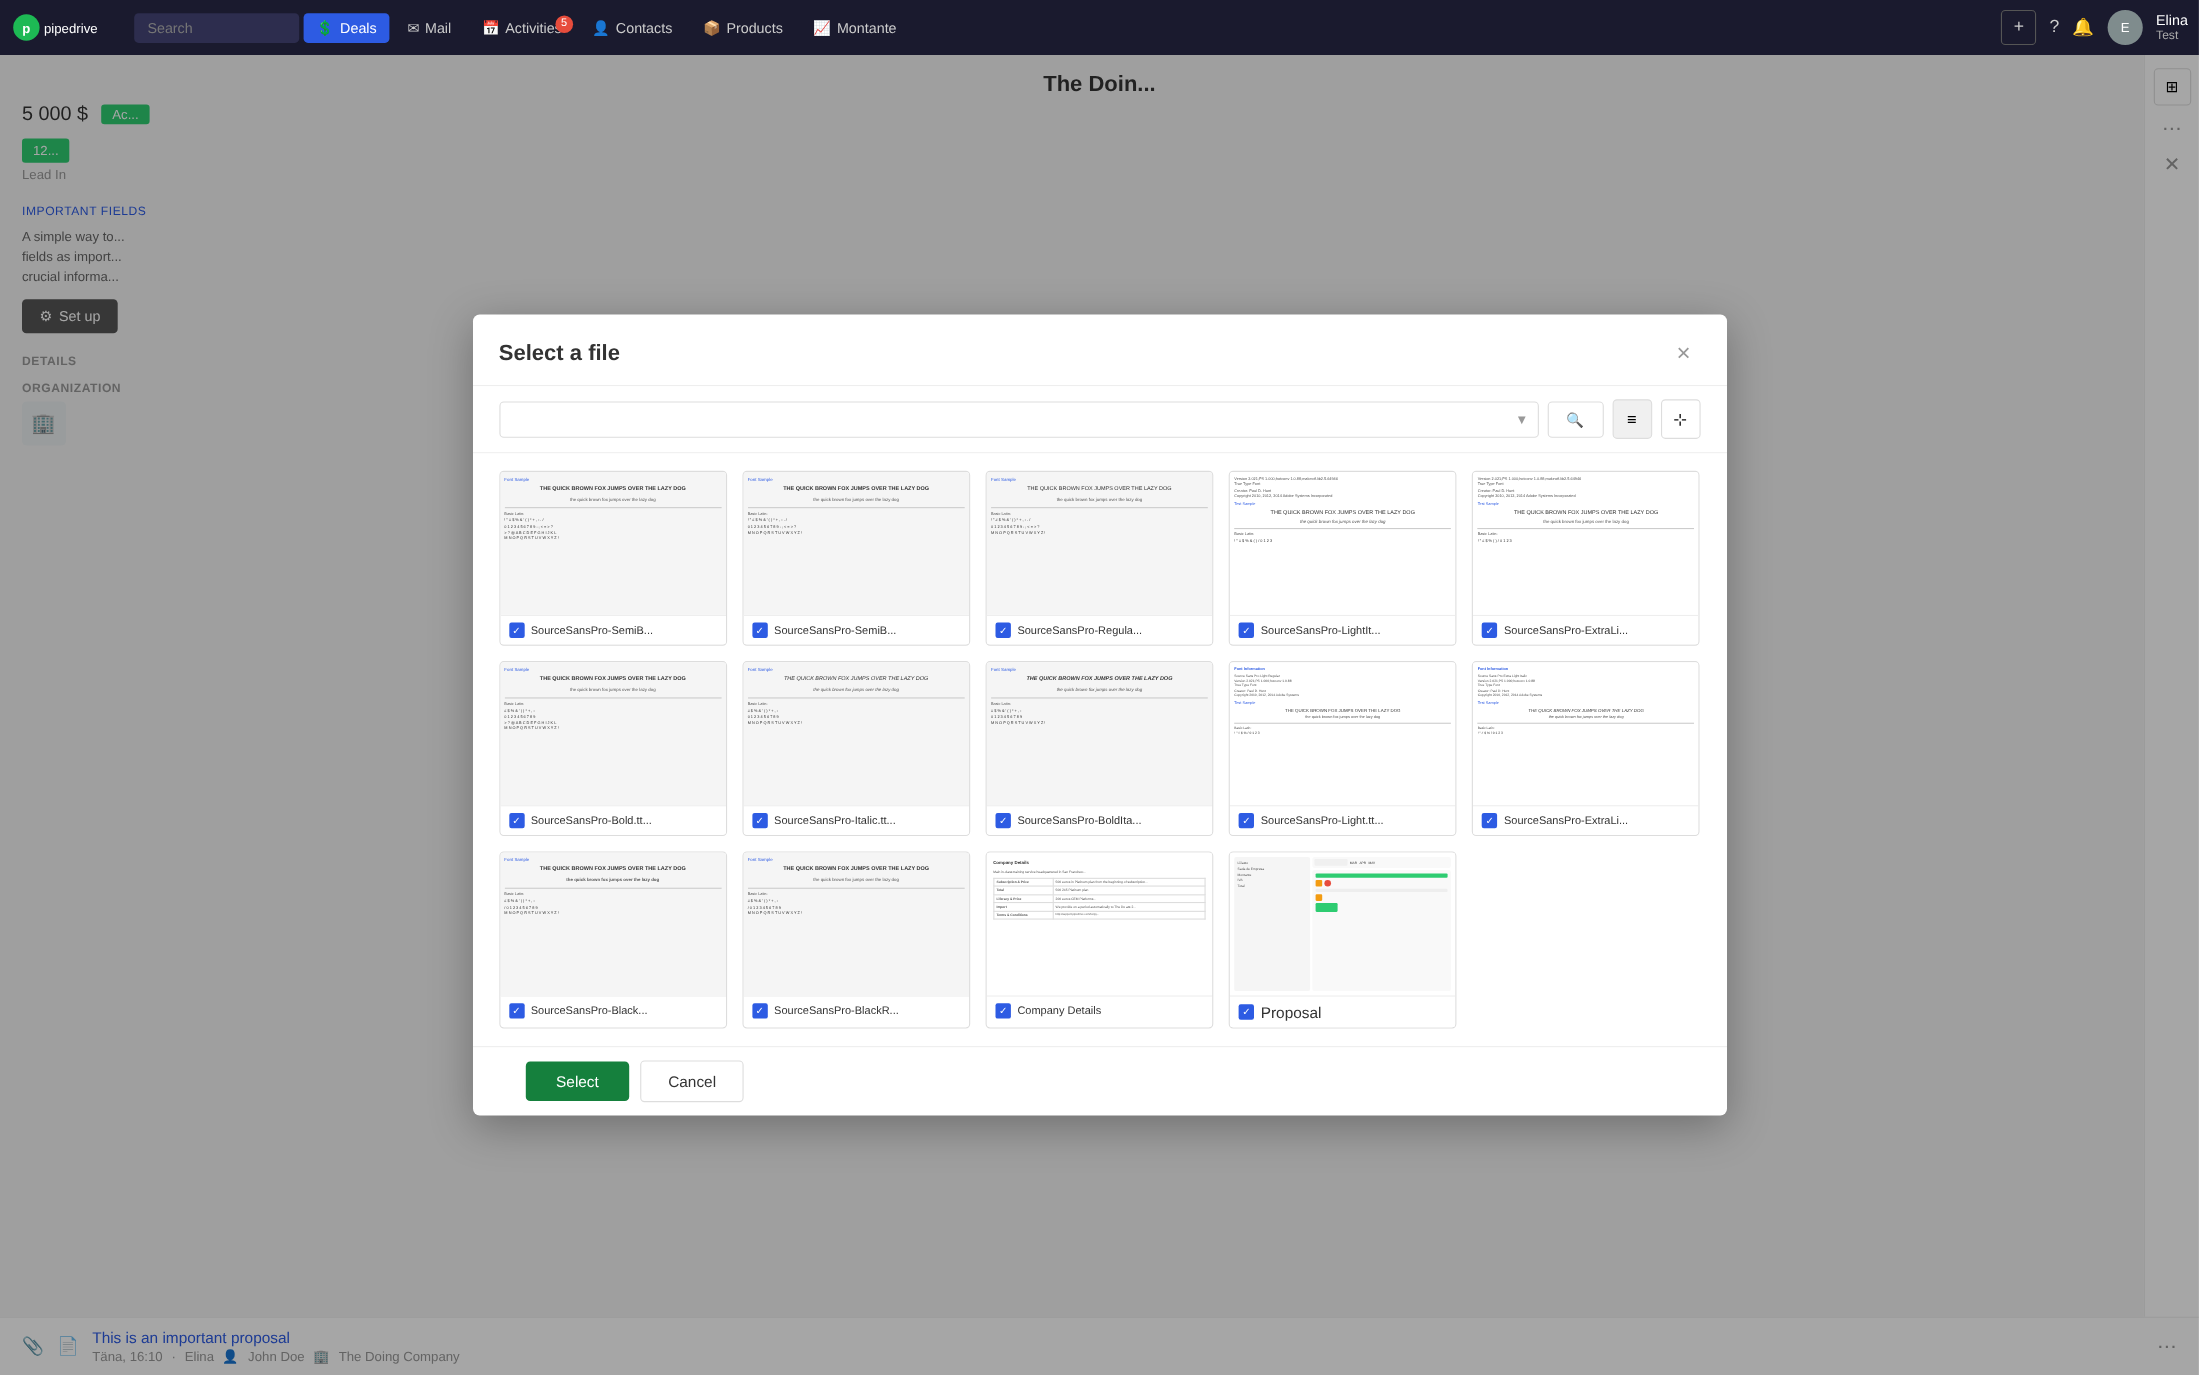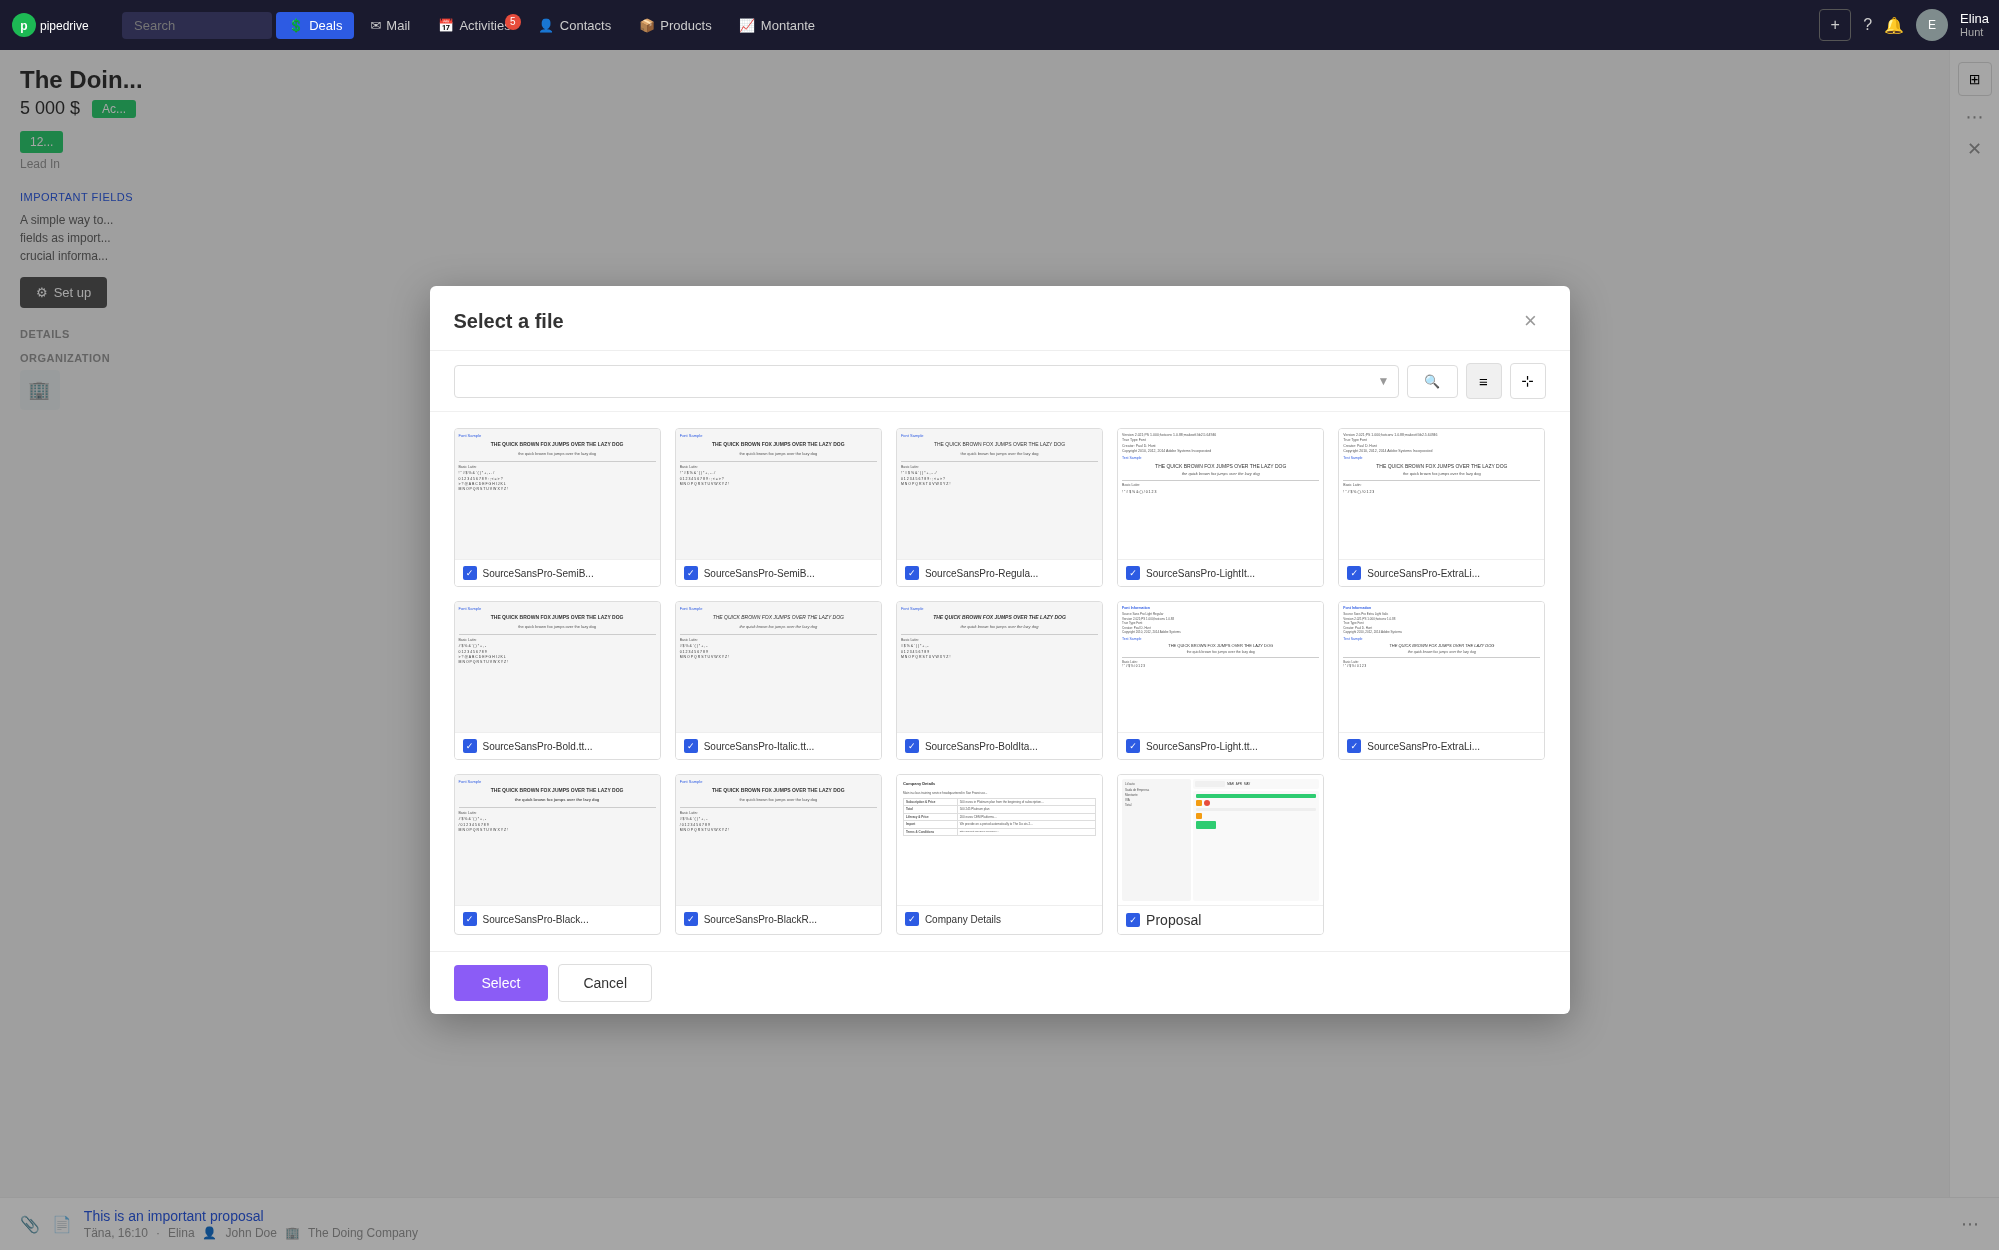--- a/index.html
+++ b/index.html
@@ -50,29 +50,29 @@
     <span>Montante</span>
   </div>
 
   <div style="margin-left:auto;display:flex;align-items:center;gap:12px;">
     <button style="background:none;border:1px solid #555;border-radius:4px;color:#ccc;width:32px;height:32px;cursor:pointer;font-size:16px;">+</button>
     <button style="background:none;border:none;color:#ccc;font-size:16px;cursor:pointer;">?</button>
     <button style="background:none;border:none;color:#ccc;font-size:16px;cursor:pointer;">🔔</button>
     <div style="width:32px;height:32px;border-radius:50%;background:#7f8c8d;display:flex;align-items:center;justify-content:center;font-size:12px;color:#fff;cursor:pointer;">E</div>
     <div style="display:flex;flex-direction:column;line-height:1.2;">
       <span style="font-size:13px;color:#fff;">Elina</span>
-      <span style="font-size:11px;color:#aaa;">Hunt</span>
+      <span style="font-size:11px;color:#aaa;">Test</span>
     </div>
   </div>
 </nav>
 
 <div style="position:relative;height:calc(100vh - 50px);overflow:hidden;background:#f5f5f5;">
 
   <div style="padding:16px 20px;position:absolute;top:0;left:0;right:0;bottom:0;">
-    <div style="font-size:24px;font-weight:600;color:#333;">The Doin...</div>
+    <div style="font-size:20px;font-weight:600;color:#333;text-align:center;">The Doin...</div>
     <div style="display:flex;align-items:center;gap:12px;margin-top:4px;">
       <span style="font-size:18px;color:#333;font-weight:500;">5 000 $</span>
       <span style="background:#2ecc71;color:#fff;padding:2px 10px;border-radius:3px;font-size:12px;">Ac...</span>
     </div>
 
     <div style="margin-top:12px;display:flex;gap:8px;">
       <div style="background:#2ecc71;color:#fff;padding:4px 10px;border-radius:3px;font-size:12px;font-weight:500;">12...</div>
     </div>
     <div style="font-size:12px;color:#999;margin-top:4px;">Lead In</div>
 
@@ -397,21 +397,21 @@
             <div style="display:flex;align-items:center;gap:6px;padding:6px 8px;background:#fff;border-top:1px solid #eee;">
               <div style="width:14px;height:14px;border-radius:2px;background:#2d5be3;display:flex;align-items:center;justify-content:center;color:#fff;font-size:9px;">✓</div>
               <span style="font-size:14px;color:#333;overflow:hidden;text-overflow:ellipsis;white-space:nowrap;">Proposal</span>
             </div>
           </div>
 
         </div>
       </div>
 
       <div style="display:flex;align-items:center;gap:10px;padding:12px 24px;border-top:1px solid #eee;">
-        <button style="background:#8b5cf6;color:#fff;border:none;padding:10px 28px;border-radius:4px;font-size:14px;cursor:pointer;font-weight:500;">Select</button>
+        <button style="background:#15803d;color:#fff;border:none;padding:10px 28px;border-radius:4px;font-size:14px;cursor:pointer;font-weight:500;margin-left:24px;">Select</button>
         <button style="background:#fff;color:#333;border:1px solid #ddd;padding:10px 24px;border-radius:4px;font-size:14px;cursor:pointer;">Cancel</button>
       </div>
 
     </div>
   </div>
 
   <div style="position:absolute;bottom:0;left:0;right:0;background:#fff;border-top:1px solid #eee;padding:10px 20px;display:flex;align-items:center;gap:12px;z-index:50;">
     <span style="color:#999;font-size:16px;">📎</span>
     <span style="color:#999;font-size:16px;">📄</span>
     <div style="flex:1;">

